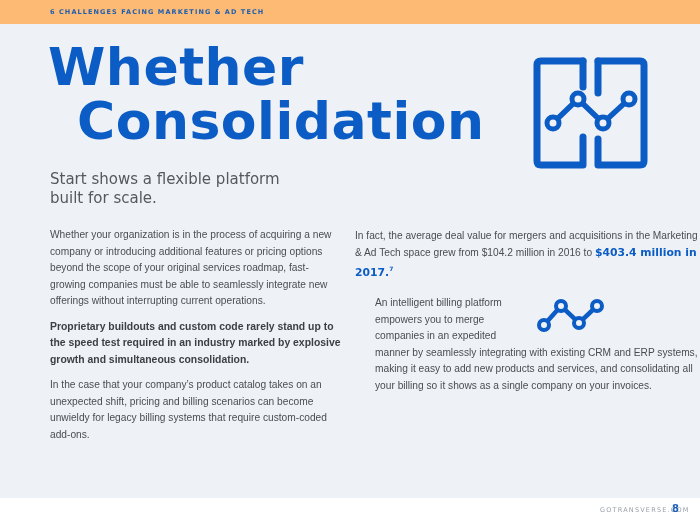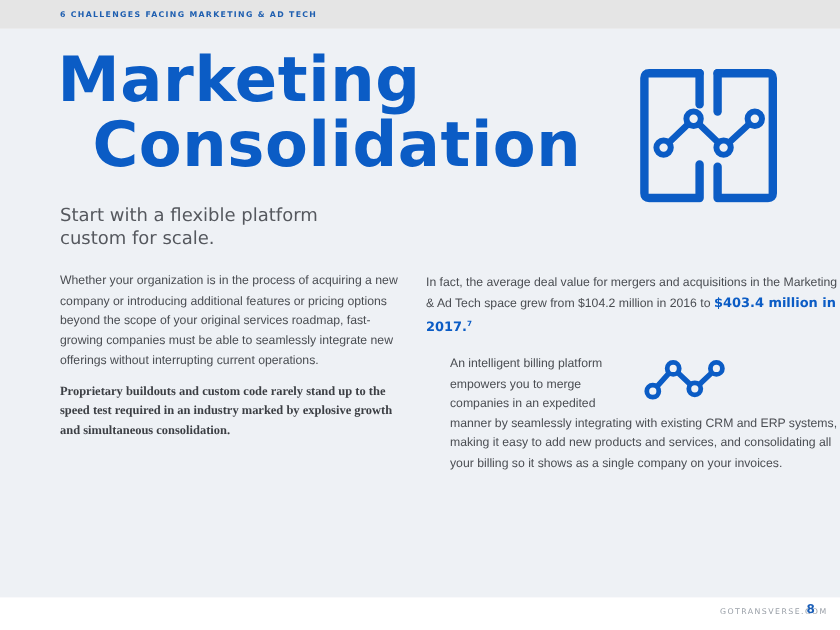--- a/index.html
+++ b/index.html
@@ -4,21 +4,21 @@
   <style>
     html, body { margin: 0; padding: 0; }
     body {
       width: 700px; height: 525px; overflow: hidden;
       background: #ffffff;
       font-family: "Liberation Sans", sans-serif;
       position: relative;
     }
     .top-bar {
       position: absolute; left: 0; top: 0; width: 700px; height: 24px;
-      background: #e5e5e5;
+      background: #fdba74;
     }
     .section-label {
       position: absolute; left: 50px; top: 8px;
       font-family: "DejaVu Sans", sans-serif;
       font-size: 6.5px; font-weight: bold; letter-spacing: 1.1px;
       color: #1f5fb0;
     }
     .panel {
       position: absolute; left: 0; top: 24px; width: 700px; height: 474px;
       background: #eef1f5;
@@ -37,21 +37,21 @@
       position: absolute; left: 50px; top: 170px; width: 260px;
       font-family: "DejaVu Sans", sans-serif;
       font-size: 15px; line-height: 19px; color: #55585e;
     }
     .body-text {
       font-size: 10.2px; line-height: 16.5px; color: #4a4d52;
       margin: 0;
     }
     .left-col { position: absolute; left: 50px; top: 227px; width: 292px; }
     .left-col p { margin: 0 0 9px 0; }
-    .bold-text { font-weight: bold; color: #3c3f44; font-size: 10.4px; font-family: Liberation Serif, serif; }
+    .bold-text { font-weight: bold; color: #3c3f44; font-size: 10.4px; }
     .right-col { position: absolute; left: 355px; top: 228px; width: 345px; }
     .callout {
       border-top: 2px solid #1b5fb8; border-bottom: 2px solid #1b5fb8;
       padding: 5px 0 6px 0;
       font-family: "DejaVu Sans", sans-serif;
       font-size: 9.8px; font-weight: bold; color: #1b5fb8;
       margin-bottom: 18px;
     }
     .highlight {
       font-family: "DejaVu Sans", sans-serif; font-weight: bold; color: #0b5cc5; font-size: 10.8px;
@@ -75,40 +75,41 @@
   </style>
 </head>
 <body>
 
 <div class="top-bar">
   <div class="section-label">6 CHALLENGES FACING MARKETING &amp; AD TECH</div>
 </div>
 
 <div class="panel"></div>
 
-<div class="title-line1">Marketing</div>
+<div class="title-line1">Whether</div>
 <div class="title-line2">Consolidation</div>
 
 <svg class="hero-icon" viewBox="0 0 115 112" fill="none" stroke="#0b5cc5" stroke-width="7" stroke-linecap="round" stroke-linejoin="round">
   <path d="M50 4 H8 Q4 4 4 8 V104 Q4 108 8 108 H50 V80"></path>
   <path d="M50 4 V30"></path>
   <path d="M65 4 H107 Q111 4 111 8 V104 Q111 108 107 108 H65 V82"></path>
   <path d="M65 4 V36"></path>
   <polyline points="20,66 45,42 70,66 96,42" stroke-width="5.5"></polyline>
   <circle cx="20" cy="66" r="6" fill="#eef1f5" stroke-width="5"></circle>
   <circle cx="45" cy="42" r="6" fill="#eef1f5" stroke-width="5"></circle>
   <circle cx="70" cy="66" r="6" fill="#eef1f5" stroke-width="5"></circle>
   <circle cx="96" cy="42" r="6" fill="#eef1f5" stroke-width="5"></circle>
 </svg>
 
-<div class="subtitle">Start with a flexible platform custom for scale.</div>
+<div class="subtitle">Start shows a flexible platform built for scale.</div>
 
 <div class="left-col">
   <p class="body-text">Whether your organization is in the process of acquiring a new company or introducing additional features or pricing options beyond the scope of your original services roadmap, fast-growing companies must be able to seamlessly integrate new offerings without interrupting current operations.</p>
   <p class="body-text bold-text">Proprietary buildouts and custom code rarely stand up to the speed test required in an industry marked by explosive growth and simultaneous consolidation.</p>
+  <p class="body-text">In the case that your company’s product catalog takes on an unexpected shift, pricing and billing scenarios can become unwieldy for legacy billing systems that require custom-coded add-ons.</p>
 </div>
 
 <div class="right-col">
   <p class="body-text"><span>In fact, the average deal value for mergers and acquisitions in the Marketing &amp; Ad Tech space grew from $104.2 million in 2016 to </span><span class="highlight"><span>$403.4 million in 2017.</span><sup>7</sup></span></p>
   <div class="right-para2">
     <svg class="trend-icon" viewBox="0 0 70 40" fill="none" stroke="#0b5cc5" stroke-width="4.5" stroke-linecap="round">
       <polyline points="9,30 26,11 44,28 62,11"></polyline>
       <circle cx="9" cy="30" r="5" fill="#eef1f5" stroke-width="4"></circle>
       <circle cx="26" cy="11" r="5" fill="#eef1f5" stroke-width="4"></circle>
       <circle cx="44" cy="28" r="5" fill="#eef1f5" stroke-width="4"></circle>

